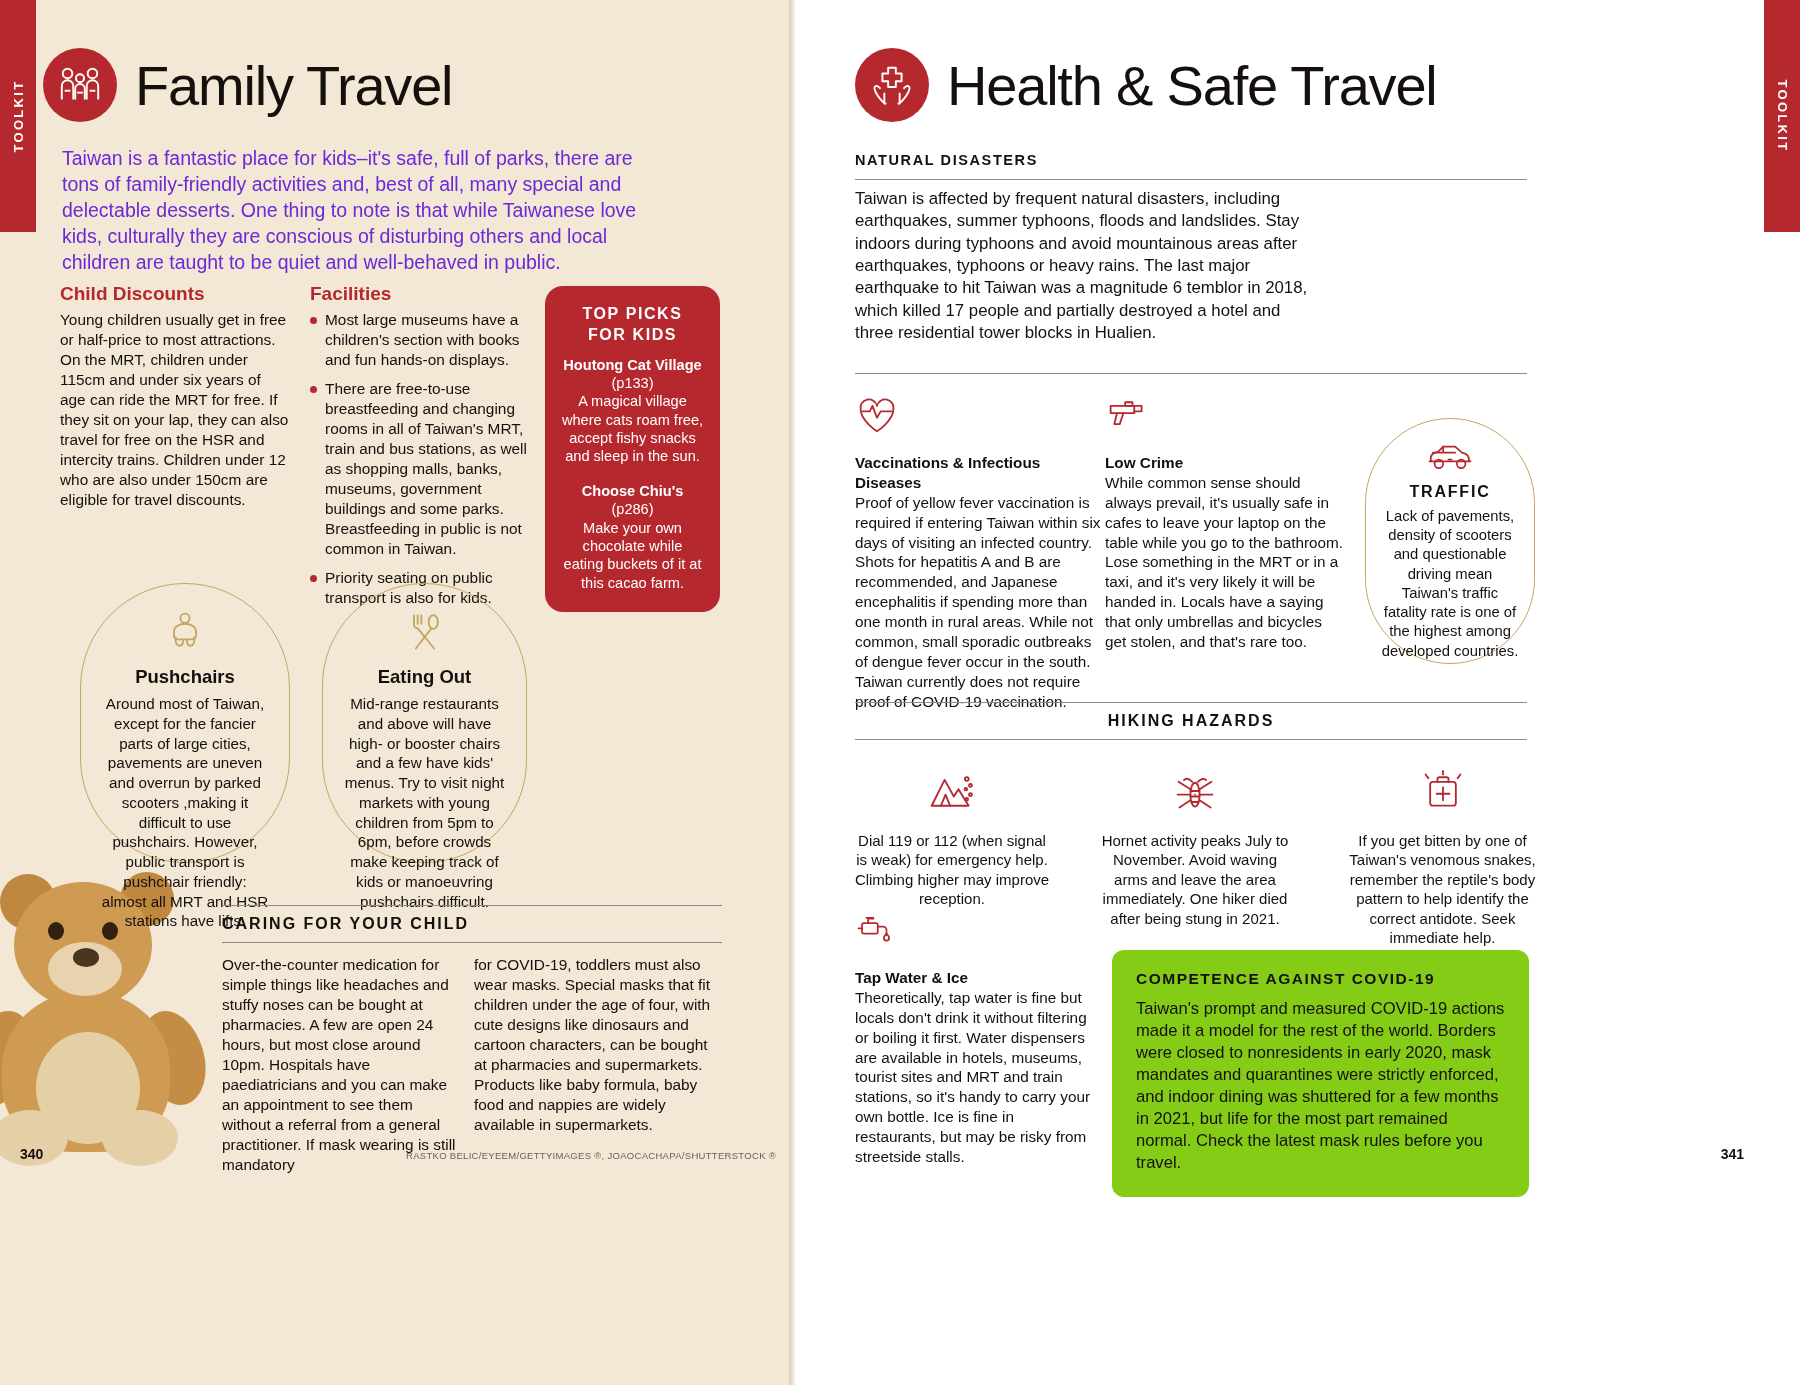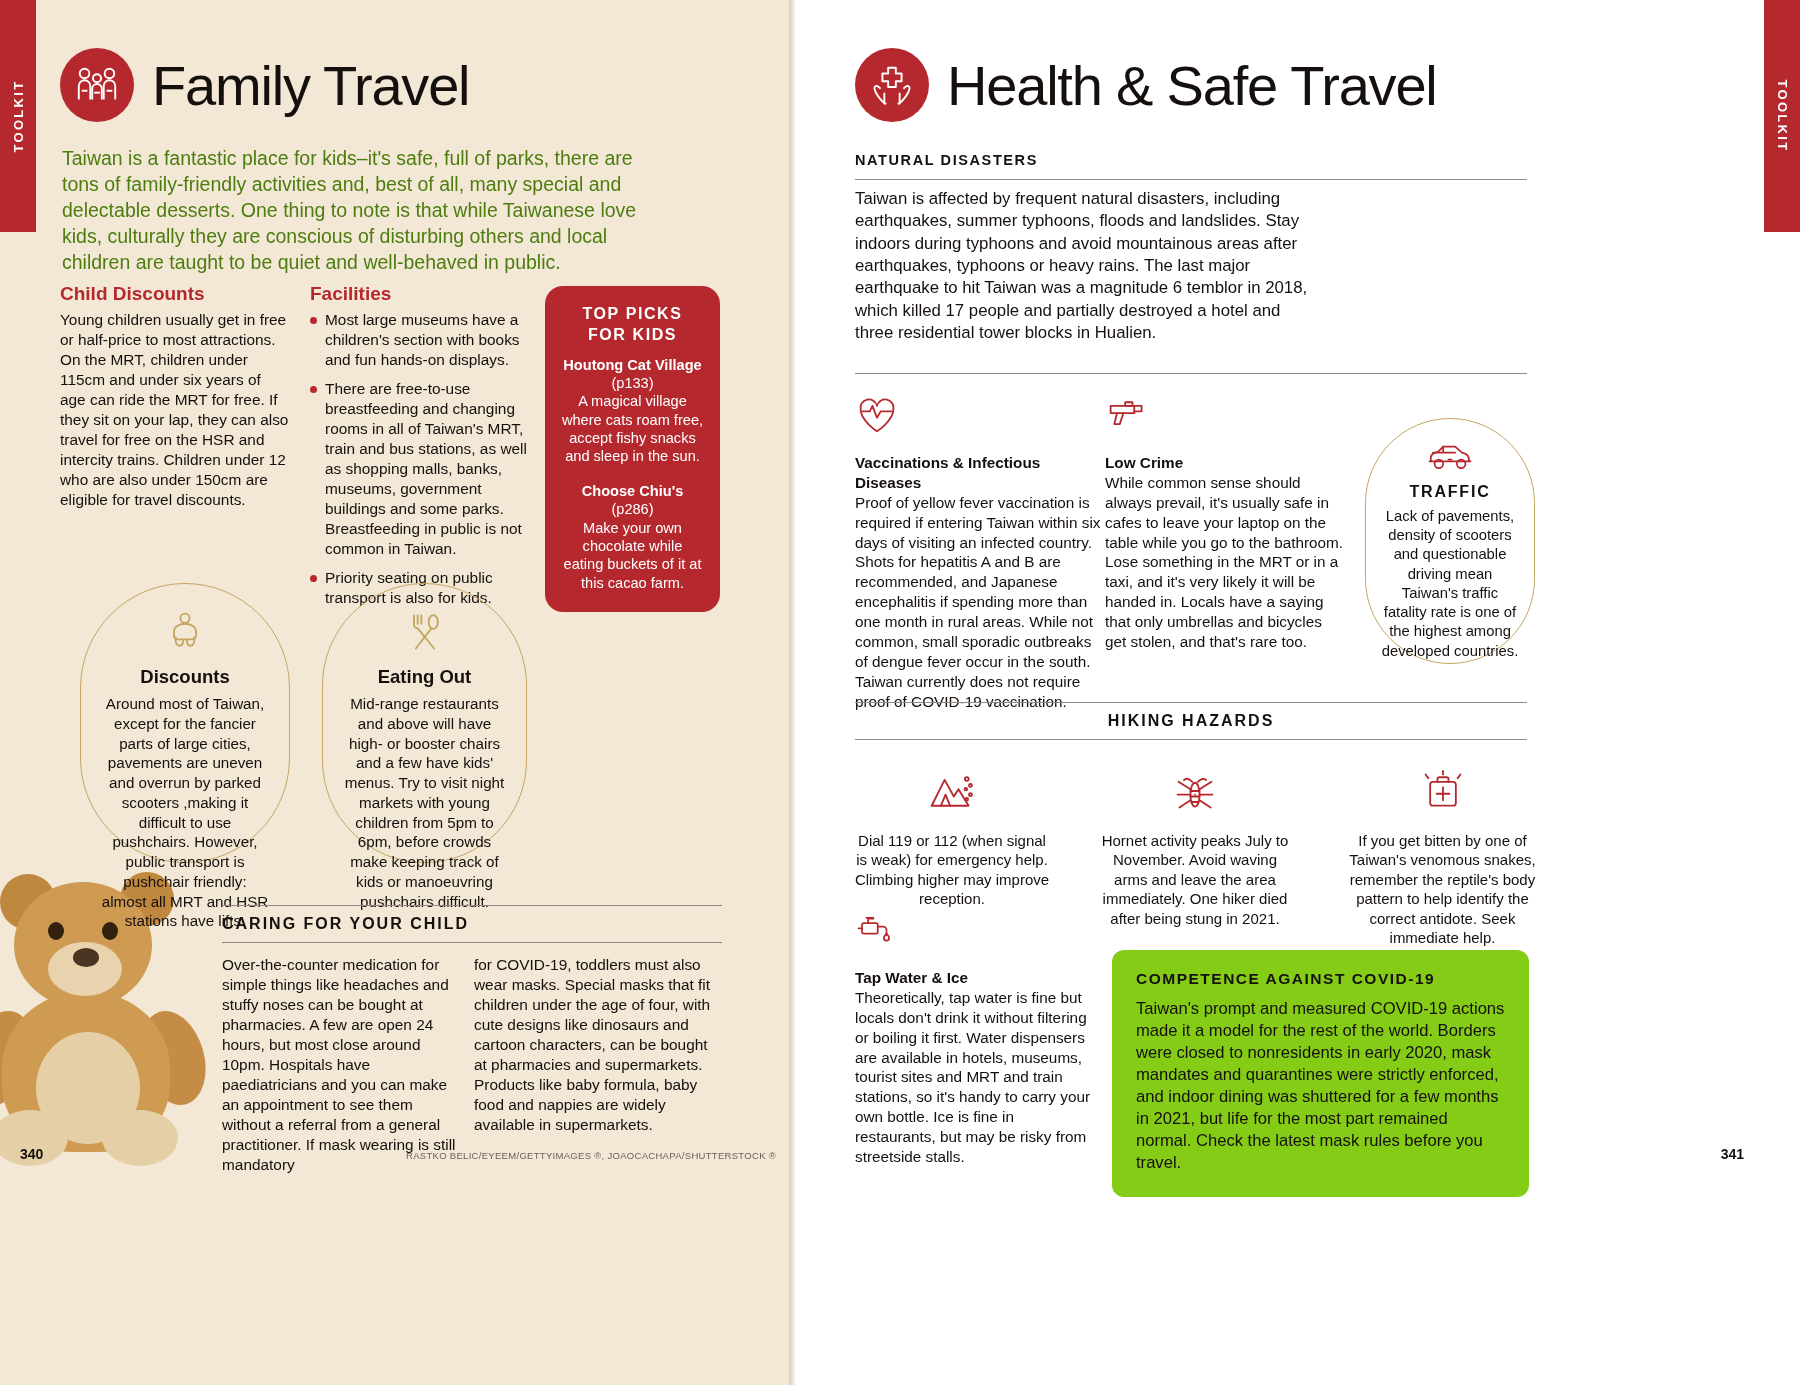--- a/index.html
+++ b/index.html
@@ -49,21 +49,21 @@
     background: #b5282e; display: flex; align-items: center; justify-content: center;
     flex: 0 0 auto;
   }
   .head-title {
     font-size: 56px; font-weight: 400; color: #15100e;
     letter-spacing: -1.2px; white-space: nowrap;
     font-family: "Liberation Sans", sans-serif;
   }
 
   .intro {
-    position: absolute; font-size: 19.5px; line-height: 1.33; color: #4d7c0f;
+    position: absolute; font-size: 19.5px; line-height: 1.33; color: #6d28d9;
   }
 
   .subhead-red {
     color: #b5282e; font-weight: bold; font-size: 19px; margin-bottom: 5px;
   }
   .bodycol { font-size: 15.4px; line-height: 1.3; color: #15100e; }
 
   ul.bullets { list-style: none; }
   ul.bullets li {
     position: relative; padding-left: 15px; margin-bottom: 9px;
@@ -177,21 +177,21 @@
       <div class="t-part t-belly"></div>
       <div class="t-part t-foot-l"></div>
       <div class="t-part t-foot-r"></div>
       <div class="t-part t-head"></div>
       <div class="t-part t-muzzle"></div>
       <div class="t-part t-eye-l"></div>
       <div class="t-part t-eye-r"></div>
       <div class="t-part t-nose"></div>
     </div>
 
-    <div class="chapter-head" style="left:60px; top:48px;justify-content:center;">
+    <div class="chapter-head" style="left:43px; top:48px;justify-content:center;">
       <div class="head-circle">
         <svg width="46" height="46" viewBox="0 0 48 48" fill="none" stroke="#fff" stroke-width="2">
           <circle cx="11" cy="12" r="5"></circle>
           <path d="M5 39V25a6 6 0 0 1 12 0v14"></path>
           <path d="M8 30h6"></path>
           <circle cx="24" cy="17" r="4.2"></circle>
           <path d="M19 39V28a5 5 0 0 1 10 0v11"></path>
           <path d="M21 32h6"></path>
           <circle cx="37" cy="12" r="5"></circle>
           <path d="M31 39V25a6 6 0 0 1 12 0v14"></path>
@@ -237,21 +237,21 @@
 
     <div class="oval" style="left:80px; top:583px; width:210px; height:280px;">
       <div class="ic">
         <svg width="44" height="44" viewBox="0 0 48 48" fill="none" stroke="#c5a562" stroke-width="2" stroke-linecap="round">
           <circle cx="24" cy="9" r="5"></circle>
           <path d="M12 23a12 8 0 0 1 24 0v5a4 4 0 0 1-4 4H16a4 4 0 0 1-4-4z"></path>
           <path d="M14 30c-1 5 1 9 4 9s4-3 4-6"></path>
           <path d="M34 30c1 5-1 9-4 9s-4-3-4-6"></path>
         </svg>
       </div>
-      <h4>Discounts</h4>
+      <h4>Pushchairs</h4>
       <p>Around most of Taiwan, except for the fancier parts of large cities, pavements are uneven and overrun by parked scooters ,making it difficult to use pushchairs. However, public transport is pushchair friendly: almost all MRT and HSR stations have lifts.</p>
     </div>
 
     <div class="oval" style="left:322px; top:583px; width:205px; height:280px;">
       <div class="ic">
         <svg width="44" height="44" viewBox="0 0 48 48" fill="none" stroke="#c5a562" stroke-width="2" stroke-linecap="round">
           <path d="M12 6v10a4 4 0 0 0 4 4"></path>
           <path d="M16 6v9M20 6v9"></path>
           <path d="M16 20 34 42"></path>
           <ellipse cx="33" cy="13" rx="5" ry="7.5"></ellipse>

